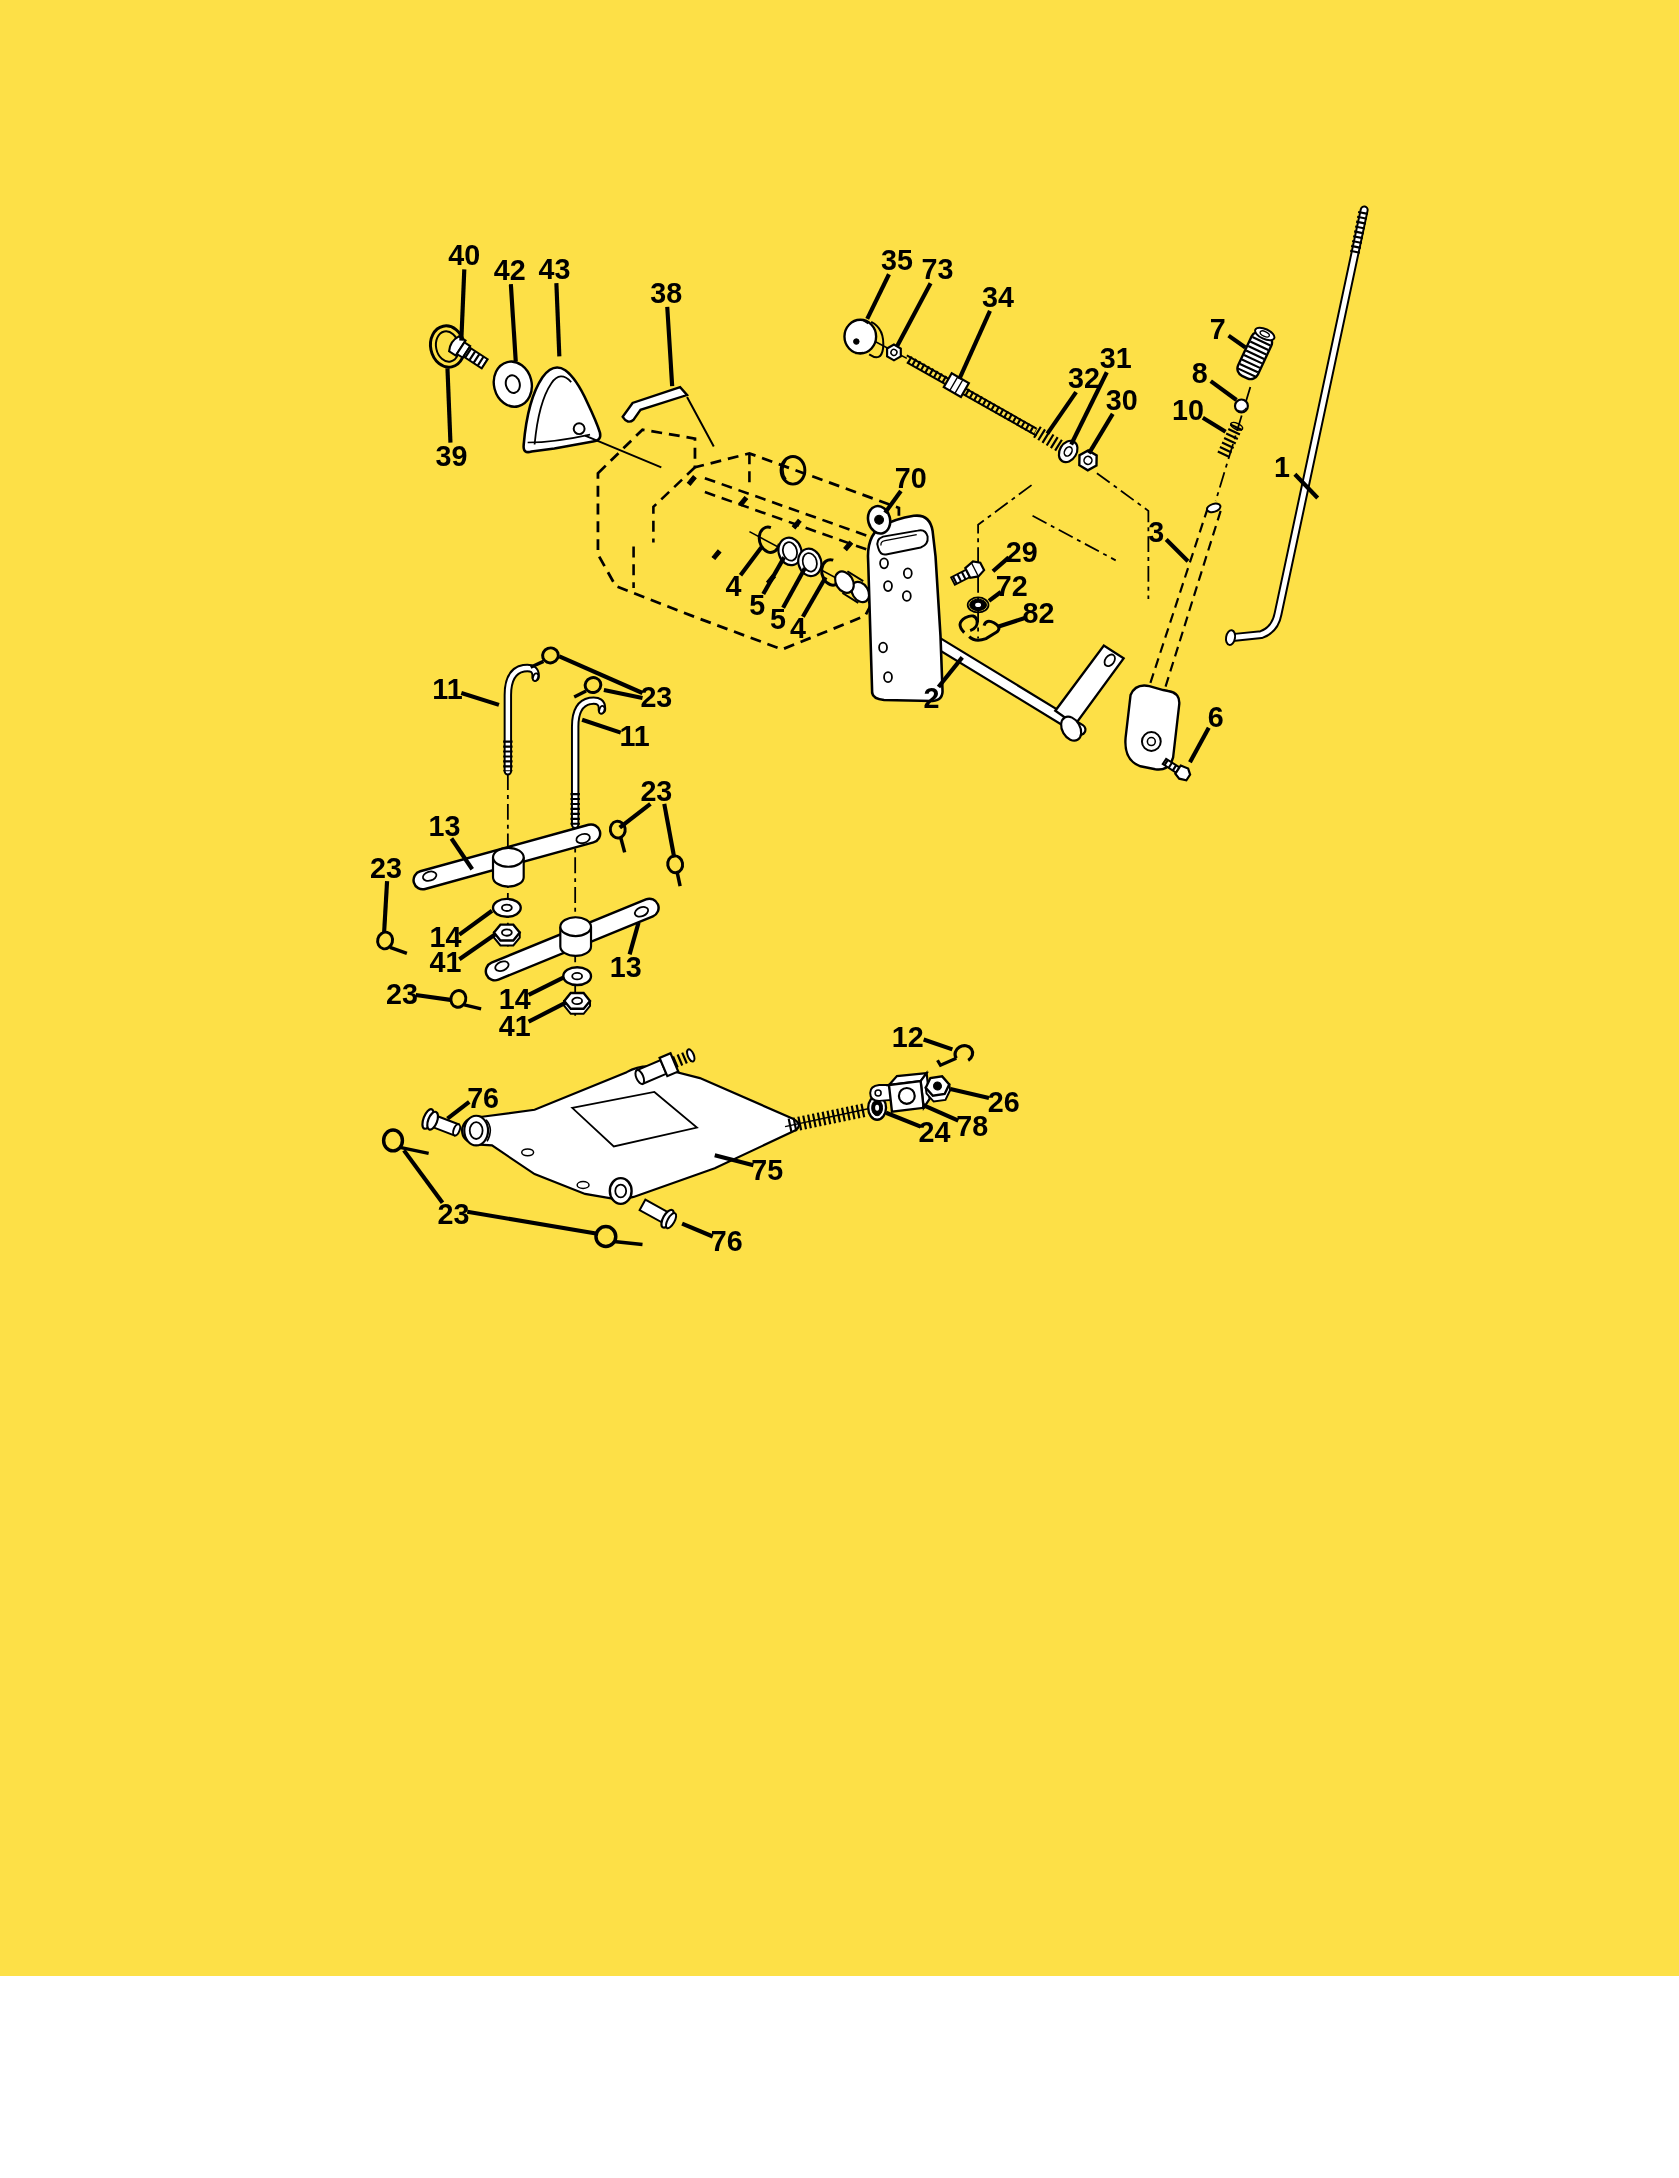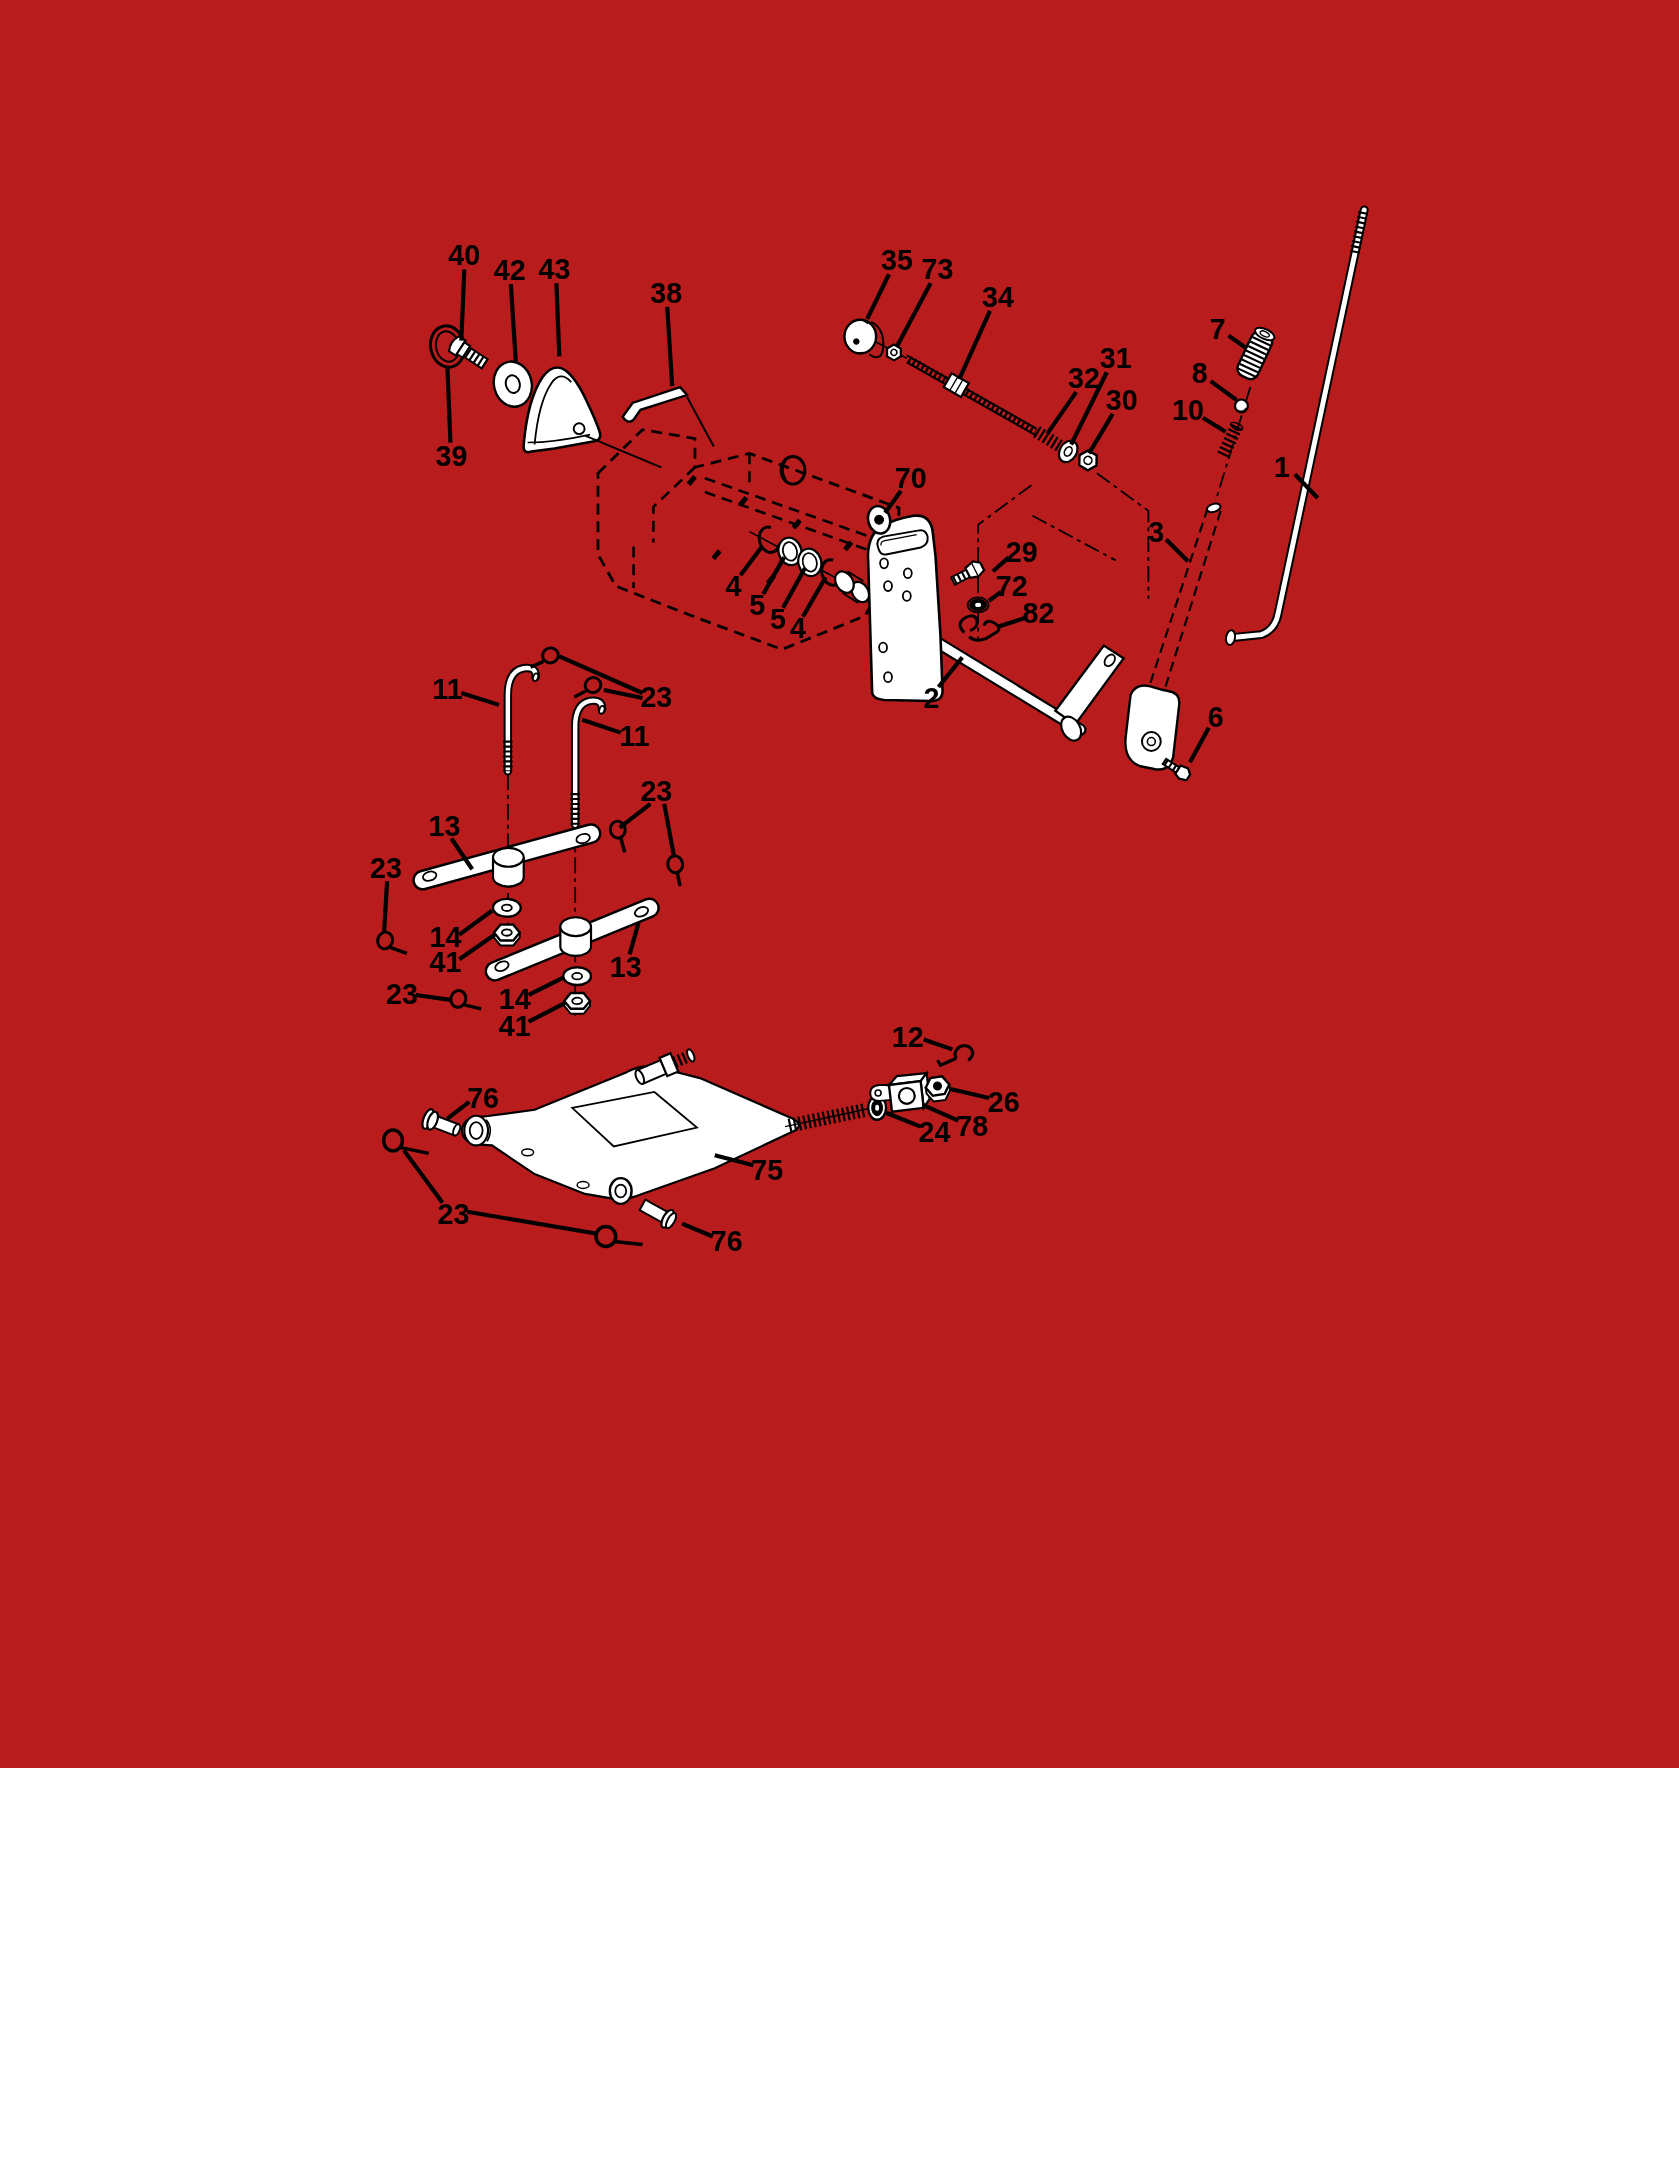--- a/index.html
+++ b/index.html
@@ -1,16 +1,16 @@
 <!DOCTYPE html>
 <html><head>
 <meta charset="utf-8">
 <style>
   html,body { margin:0; padding:0; background:#fff; }
-  .page { position:relative; width:1679px; height:1768px; background:#b91c1c; overflow:hidden;text-align:center; }
+  .page { position:relative; width:1679px; height:1976px; background:#fde047; overflow:hidden;text-align:center; }
   svg { display:block; }
   .callout { font-family:"Liberation Sans", sans-serif; font-weight:bold; font-size:29px; fill:#000; }
   .ln  { stroke:#000; fill:none; }
   .fw  { stroke:#000; fill:#fff; }
   .fb  { stroke:#000; fill:#000; }
   .dash { stroke:#000; fill:none; stroke-dasharray:11 7; }
   .dd  { stroke:#000; fill:none; stroke-dasharray:16 5 4 5; stroke-width:1.8; }
   .thread { stroke:#000; fill:none; stroke-dasharray:2.2 2.8; }
 </style>
 </head>

